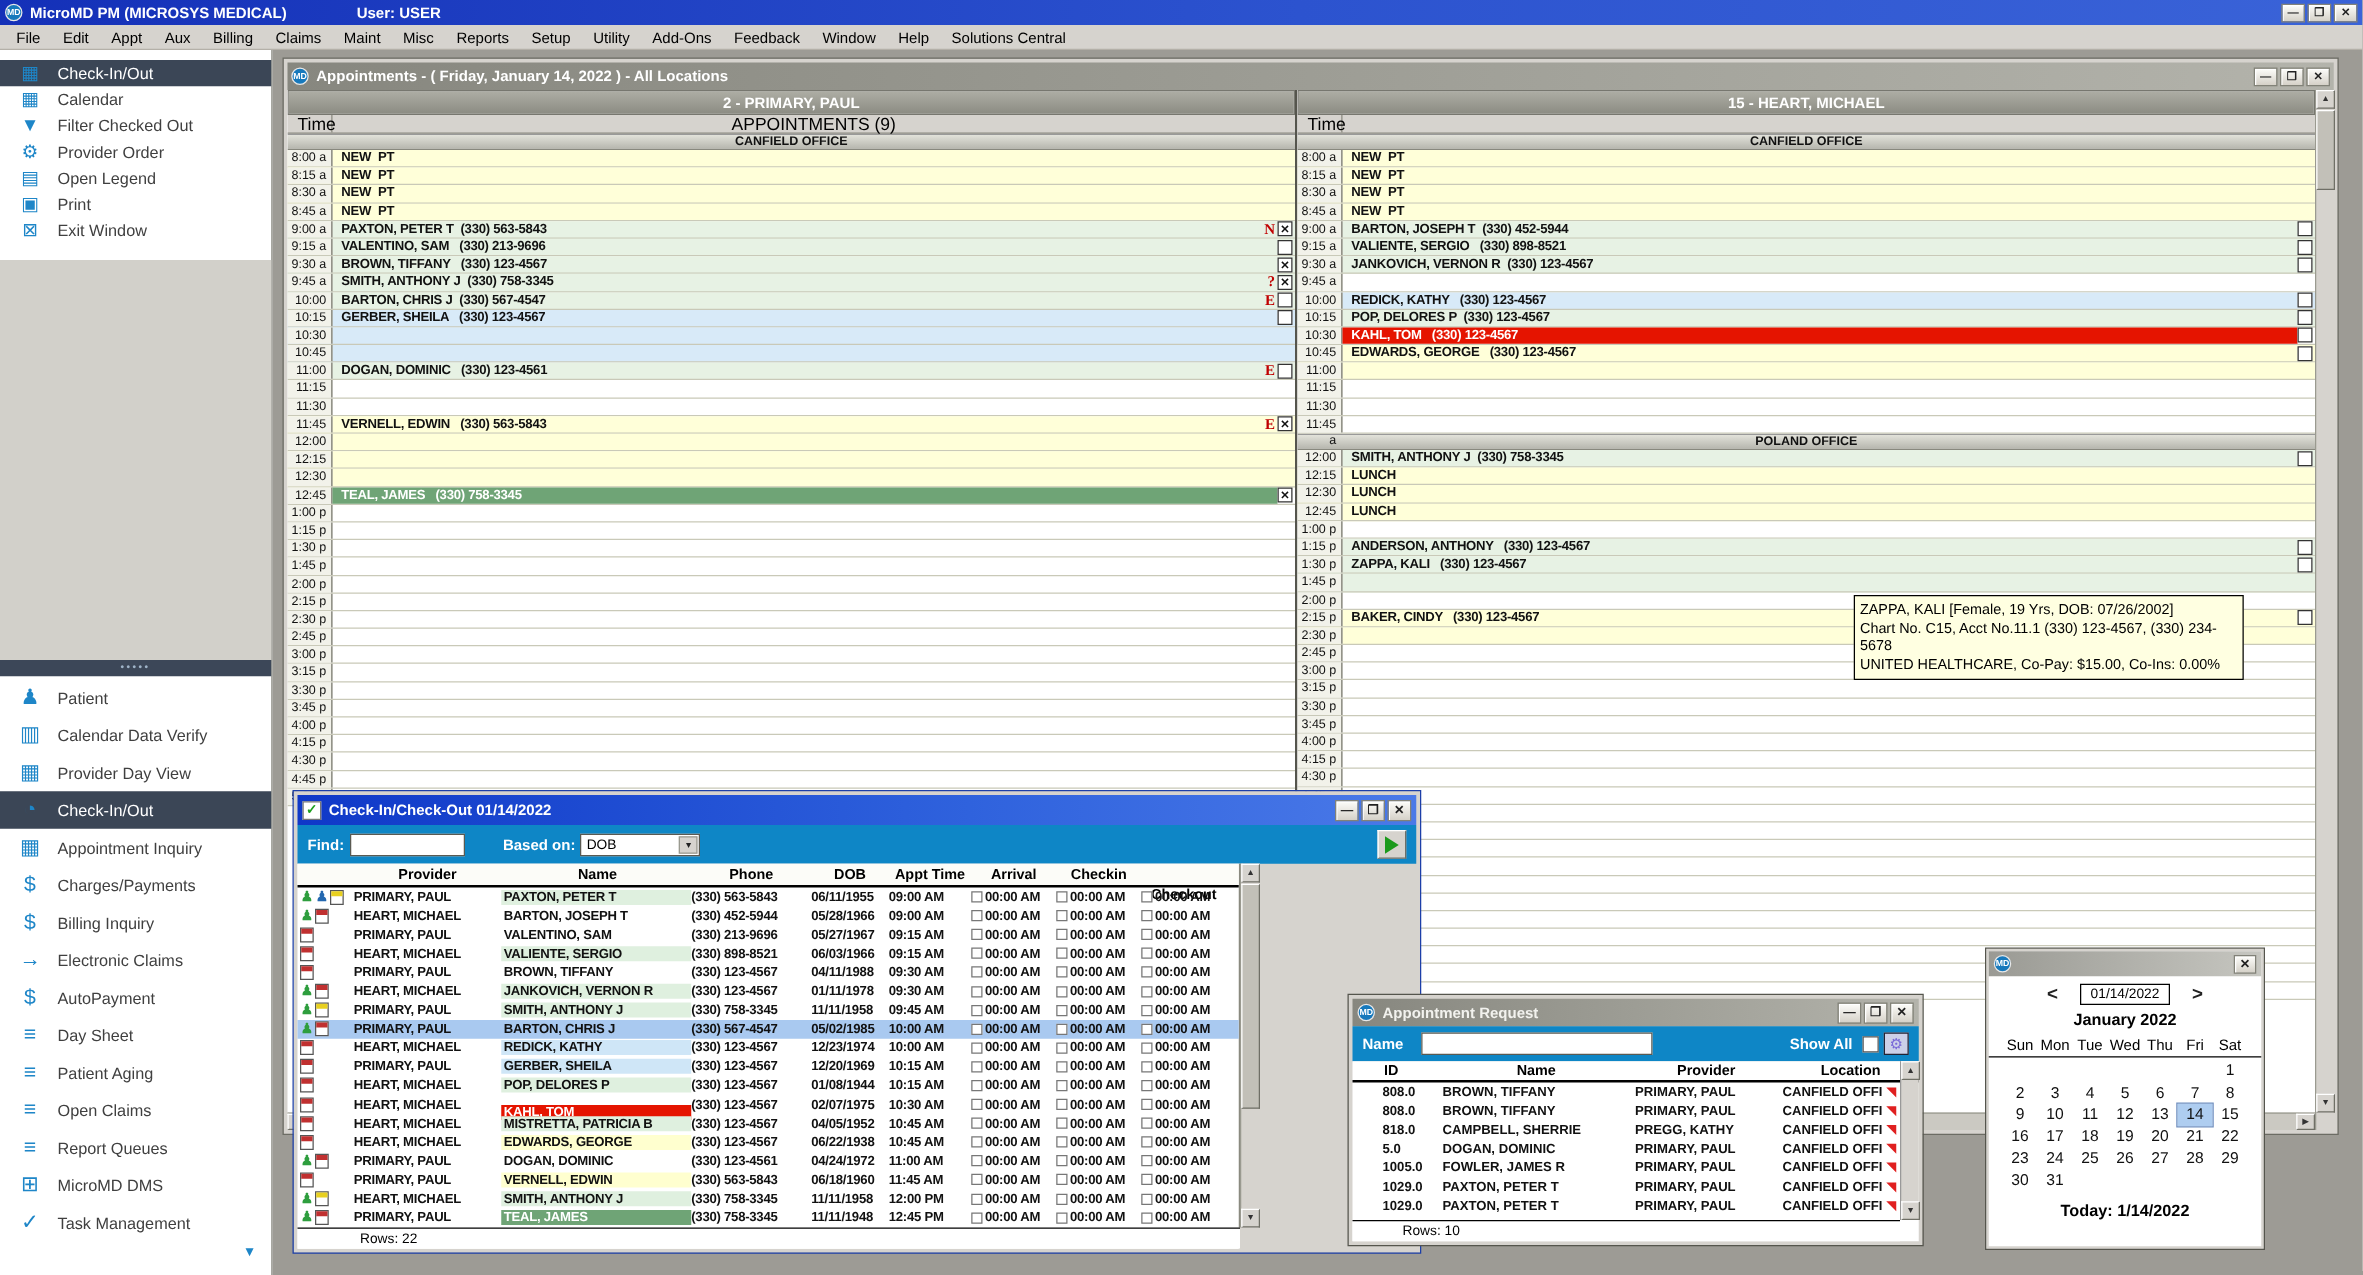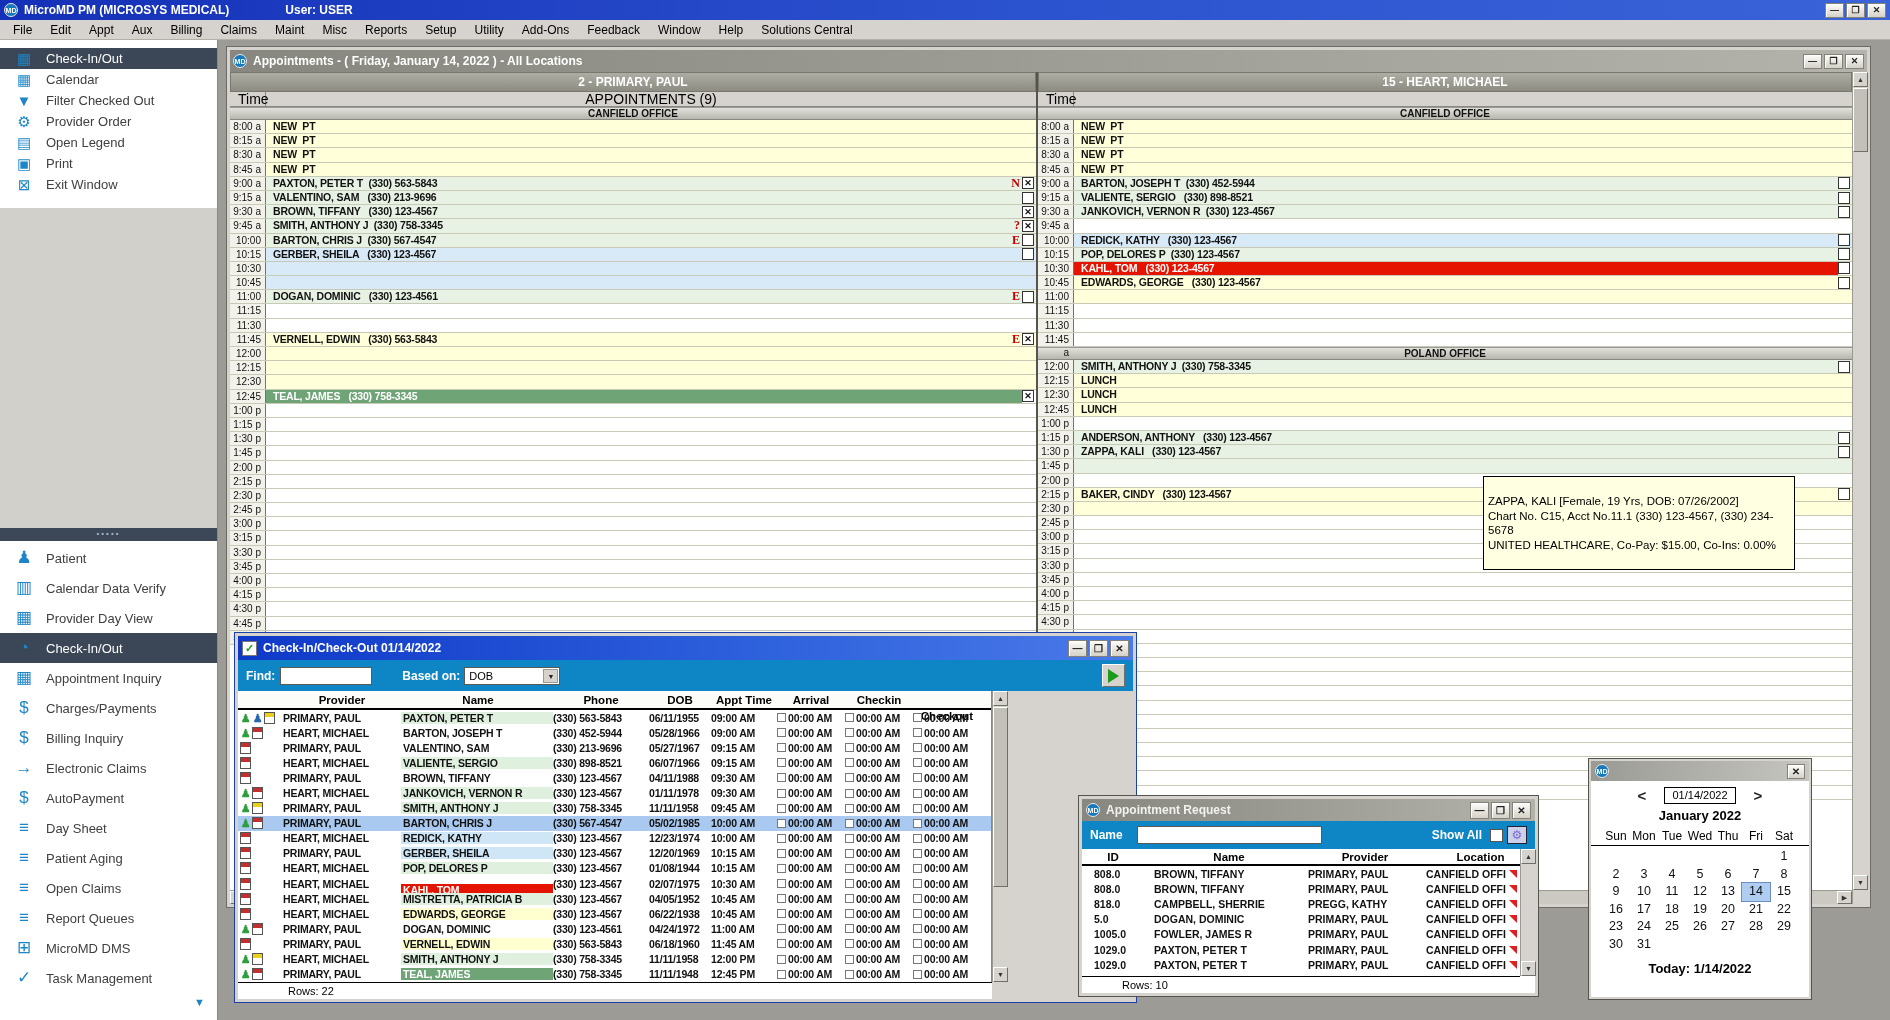--- a/index.html
+++ b/index.html
@@ -75,21 +75,21 @@
   .sb-btn { position:absolute; left:0; width:15px; height:15px; background:#d6d3ce; border:1px solid #fff;
     border-right-color:#6f6f66; border-bottom-color:#6f6f66; font-size:7px; color:#333; text-align:center; line-height:13px; }
   .sb-thumb { position:absolute; left:0; width:15px; background:#c2c0b8; border:1px solid #fff;
     border-right-color:#6f6f66; border-bottom-color:#6f6f66; }
   .hscroll { position:absolute; left:0; bottom:0; height:14px; right:15px; background:#cbc9c2; border-top:1px solid #9a9a90; }
   .hs-btn { position:absolute; top:0; width:15px; height:13px; background:#d6d3ce; border:1px solid #fff;
     border-right-color:#6f6f66; border-bottom-color:#6f6f66; font-size:7px; color:#333; text-align:center; line-height:12px; }
 
   
   .tooltip { position:absolute; left:1483px; top:476px; width:312px; background:#ffffe1;
-    border:1px solid #000; z-index:2; padding:17px 4px; font-size:11.5px; line-height:14.5px; color:#000; }
+    border:1px solid #000; z-index:2; padding:4px 4px; font-size:11.5px; line-height:14.5px; color:#000; }
 
   
   .dlg-title { height:24px; display:flex; align-items:center; padding:0 4px; color:#fff; font-weight:bold; font-size:12px; }
   .dlg-btns { margin-left:auto; display:flex; gap:2px; }
   .dlg-btn { width:19px; height:17px; background:linear-gradient(#fdfdfa,#d5d1c8); border:1px solid #828278;
     box-shadow:inset 1px 1px 0 #fff; color:#222; font:bold 10px "Liberation Sans",sans-serif;
     display:flex; align-items:center; justify-content:center; }
   .blue-bar { background:#0e86c6; display:flex; align-items:center; color:#fff; }
 
   
@@ -142,21 +142,21 @@
   .req-toolbar { height:28px; padding:0 8px; }
   .req-toolbar .lbl { font-weight:bold; font-size:12px; }
   .req-name { width:185px; height:18px; background:#fff; border:1px solid #5a5a52; margin-left:14px; font-size:11px; padding:0 3px; }
   .req-showall { margin-left:auto; font-weight:bold; font-size:12px; }
   .req-cb { width:13px; height:13px; background:#fff; border:1px solid #555; margin-left:8px; }
   .req-gear { width:20px; height:18px; margin-left:4px; background:#ccd0e8; border:1px solid #223;
     color:#7a6ad8; font-size:12px; line-height:16px; text-align:center; }
   .req-table { position:absolute; left:0; top:50px; right:0; bottom:0; background:#fff; }
   .req-head { display:flex; height:17px; border-bottom:2px solid #000; font:bold 11.5px "Liberation Sans",sans-serif; align-items:center; }
   .req-row { display:flex; height:15.2px; align-items:center; font:bold 10.5px "Liberation Sans",sans-serif; color:#111; }
-  .r-id { width:62px; padding-left:12px; flex:0 0 auto; }
+  .r-id { width:62px; padding-left:24px; flex:0 0 auto; }
   .r-name { width:160px; padding-left:10px; flex:0 0 auto; }
   .r-prov { width:118px; padding-left:4px; flex:0 0 auto; }
   .r-loc { flex:1; padding-left:4px; position:relative; white-space:nowrap; overflow:hidden; }
   .r-flag { width:0; height:0; border-top:8px solid #e02020; border-left:8px solid transparent; margin-right:18px; flex:0 0 auto; }
   .req-head .r-id { text-align:center; padding-left:0; }
   .req-vscroll { position:absolute; right:0; top:0; bottom:17px; width:15px; background:#d6d3ce; border-left:1px solid #999; }
   .req-footer { position:absolute; left:0; bottom:0; right:15px; height:17px; border-top:1px solid #000;
     background:#fff; font-size:11px; padding-left:40px; line-height:16px; }
 
   
@@ -818,21 +818,21 @@
             <span>00:00 AM</span>
           </span>
         </div>
         <div class="ci-row">
           <span class="c-ic">
             <span class="calicon cal-red"></span>
           </span>
           <span class="c-prov">HEART, MICHAEL</span>
           <span class="c-name n-g">VALIENTE, SERGIO</span>
           <span class="c-phone">(330) 898-8521</span>
-          <span class="c-dob">06/07/1966</span>
+          <span class="c-dob">06/03/1966</span>
           <span class="c-appt">09:15 AM</span>
           <span class="c-arr">
             <span class="mini-cb"></span>
             <span>00:00 AM</span>
           </span>
           <span class="c-cin">
             <span class="mini-cb"></span>
             <span>00:00 AM</span>
           </span>
           <span class="c-cout">

